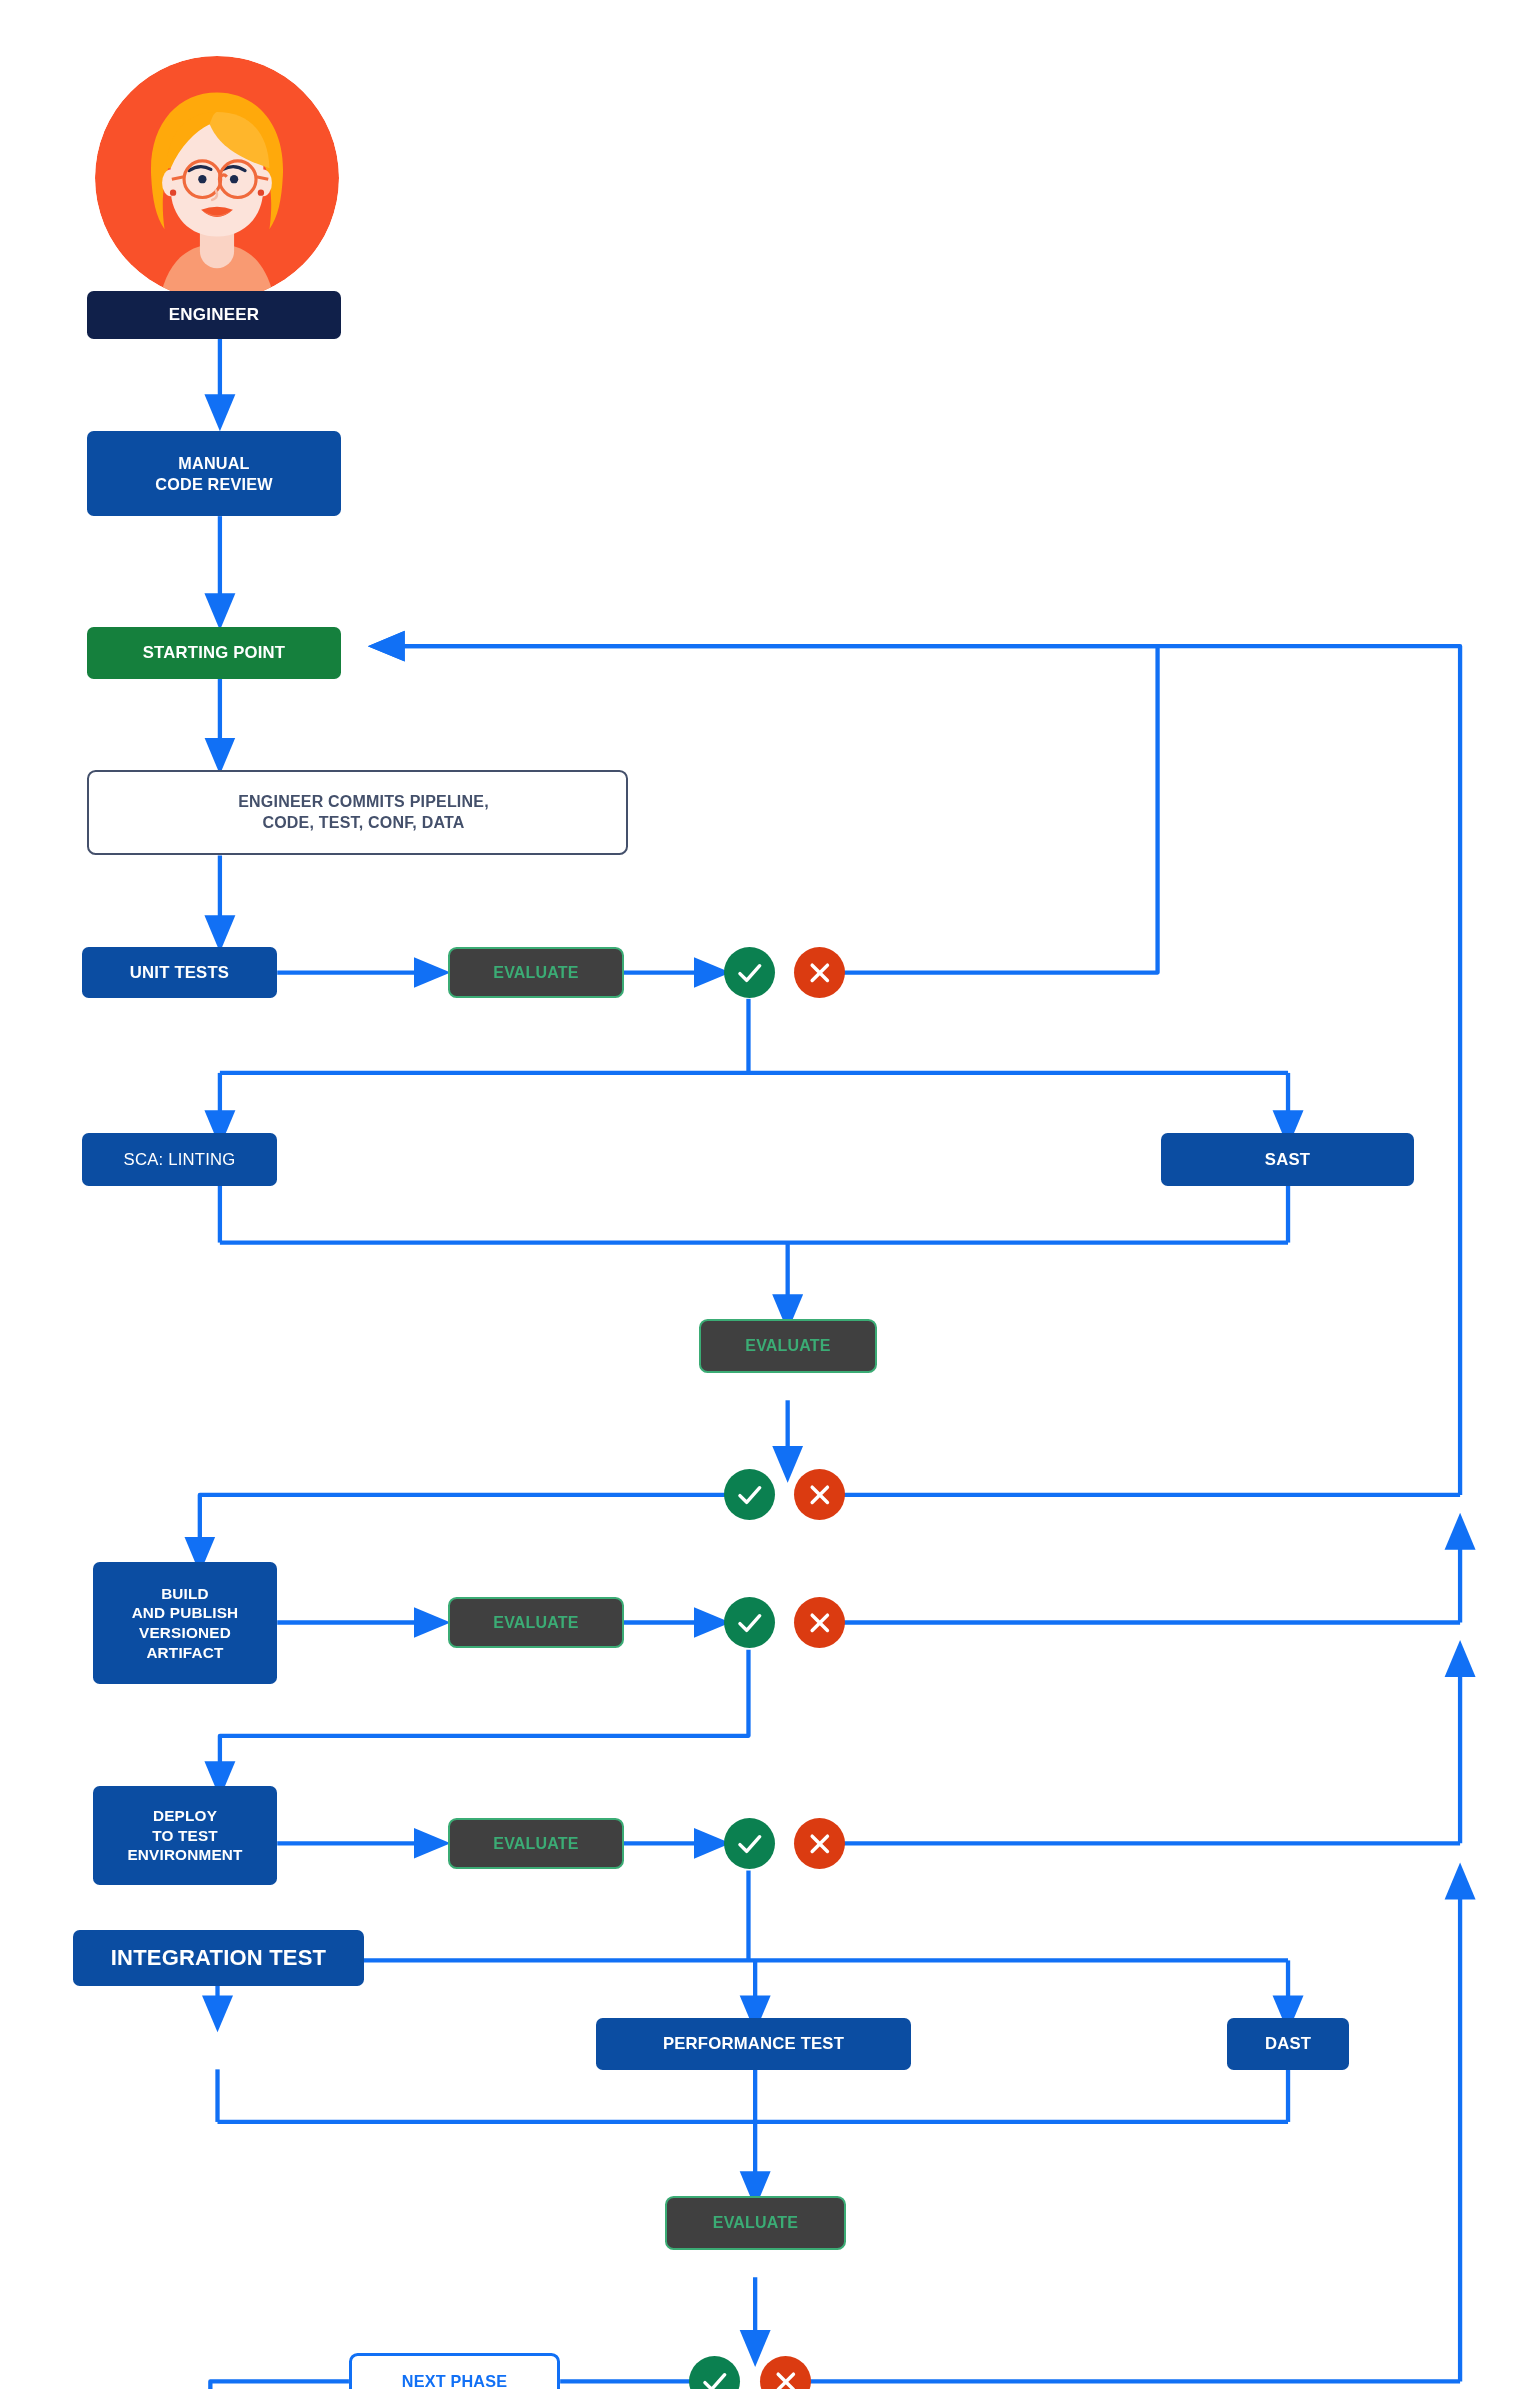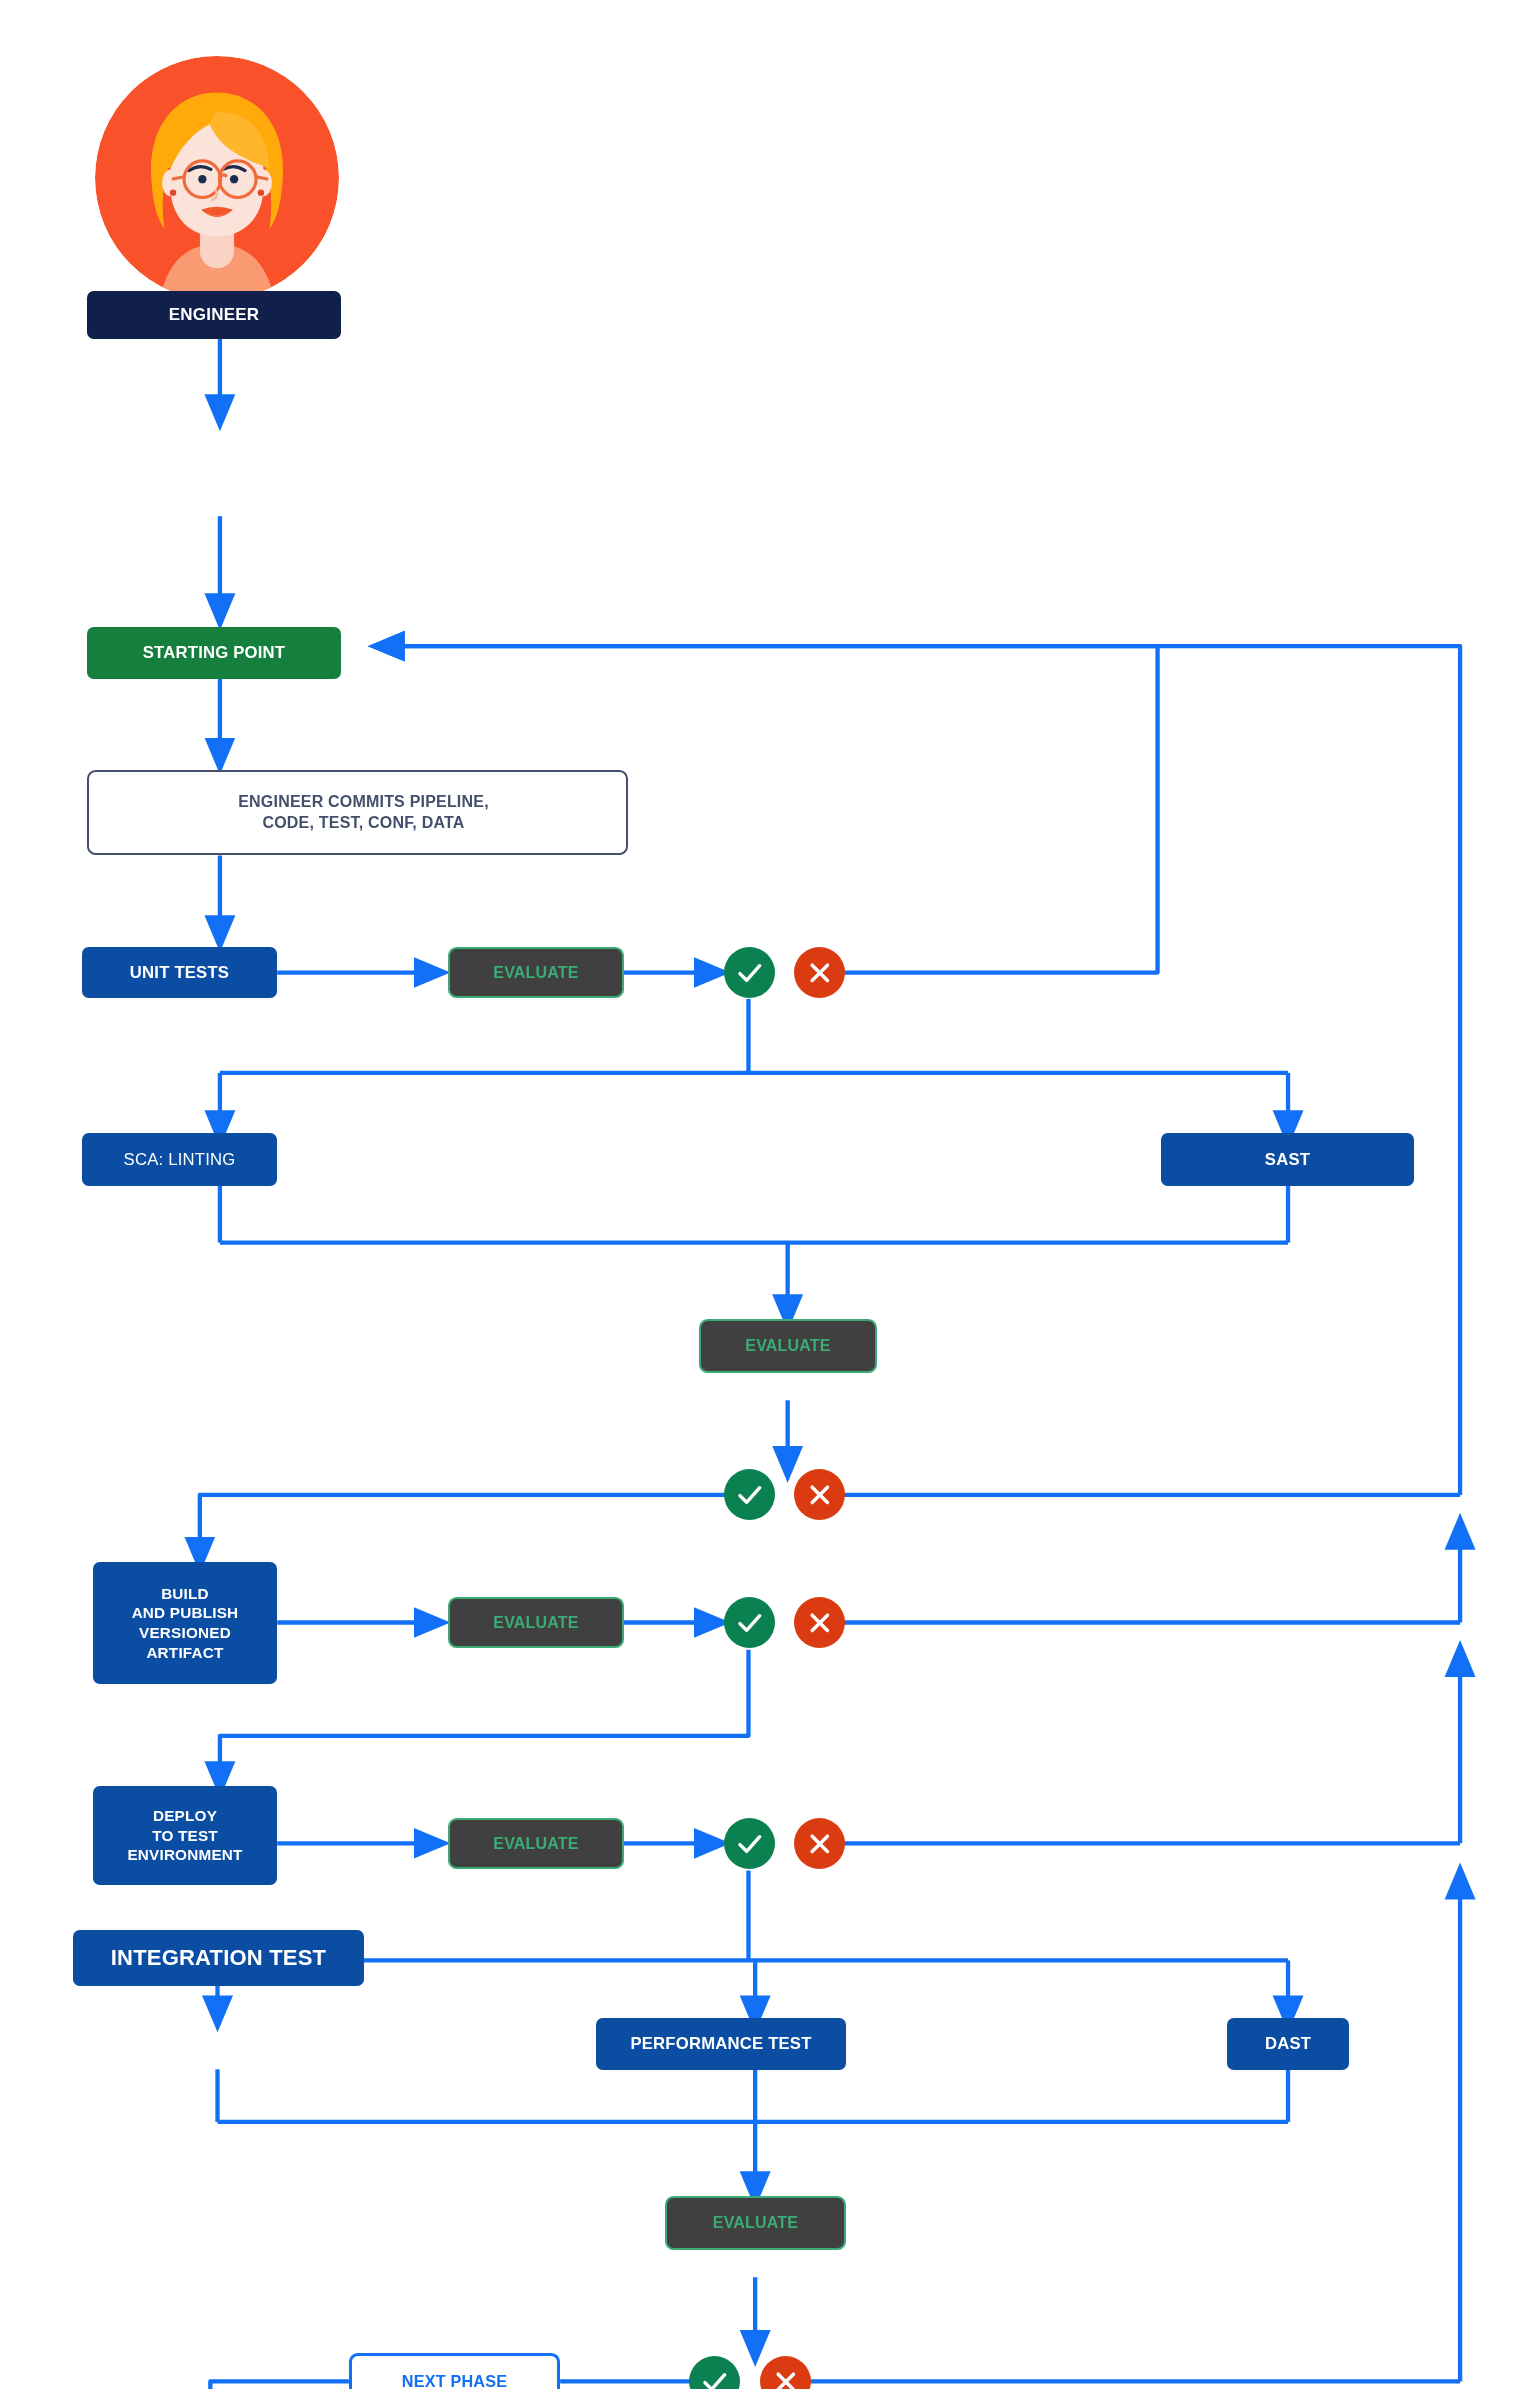--- a/index.html
+++ b/index.html
@@ -180,20 +180,26 @@
         <path d="M87 126 q13 -5 26 0 q-13 12 -26 0 Z" fill="#F4562B"></path>
         <path d="M87 126 q13 9 26 0 q-13 11 -26 0 Z" fill="#F9744B"></path>
       </g>
     </svg>
   </div>
 
   <div class="node n-navy" style="left:87px;top:291px;width:254px;height:48px;font-size:17px;">
     <span class="lbl">ENGINEER</span>
   </div>
 
+  <div class="node n-blue" style="left:87px;top:431px;width:254px;height:85px;font-size:16.2px;line-height:1.28;">
+    <span class="lbl">
+      <span>MANUAL</span><br>
+      <span>CODE REVIEW</span>
+    </span>
+  </div>
 
   <div class="node n-green" style="left:87px;top:627px;width:254px;height:52px;font-size:16.7px;">
     <span class="lbl">STARTING POINT</span>
   </div>
 
   <div class="node n-outline" style="left:87px;top:770px;width:541px;height:85px;font-size:16px;line-height:1.3;">
     <span class="lbl">
       <span>ENGINEER COMMITS PIPELINE,</span><br>
       <span>CODE, TEST, CONF, DATA</span>
     </span>
@@ -287,21 +293,21 @@
   <div class="status st-fail" style="left:794px;top:1818px;width:51px;height:51px;">
     <svg viewBox="0 0 24 24">
       <path d="M6.2 6.2 L17.8 17.8 M17.8 6.2 L6.2 17.8" fill="none" stroke="#ffffff" stroke-width="2.6" stroke-linecap="round"></path>
     </svg>
   </div>
 
   <div class="node n-blue" style="left:73px;top:1930px;width:291px;height:56px;font-size:22px;">
     <span class="lbl">INTEGRATION TEST</span>
   </div>
 
-  <div class="node n-blue" style="left:596px;top:2018px;width:250px;height:52px;font-size:16.7px;">
+  <div class="node n-blue" style="left:596px;top:2018px;width:315px;height:52px;font-size:16.7px;">
     <span class="lbl">PERFORMANCE TEST</span>
   </div>
 
   <div class="node n-blue" style="left:1227px;top:2018px;width:122px;height:52px;font-size:16.7px;">
     <span class="lbl">DAST</span>
   </div>
 
   <div class="node n-eval" style="left:665px;top:2196px;width:181px;height:54px;font-size:16px;">
     <span class="lbl">EVALUATE</span>
   </div>

